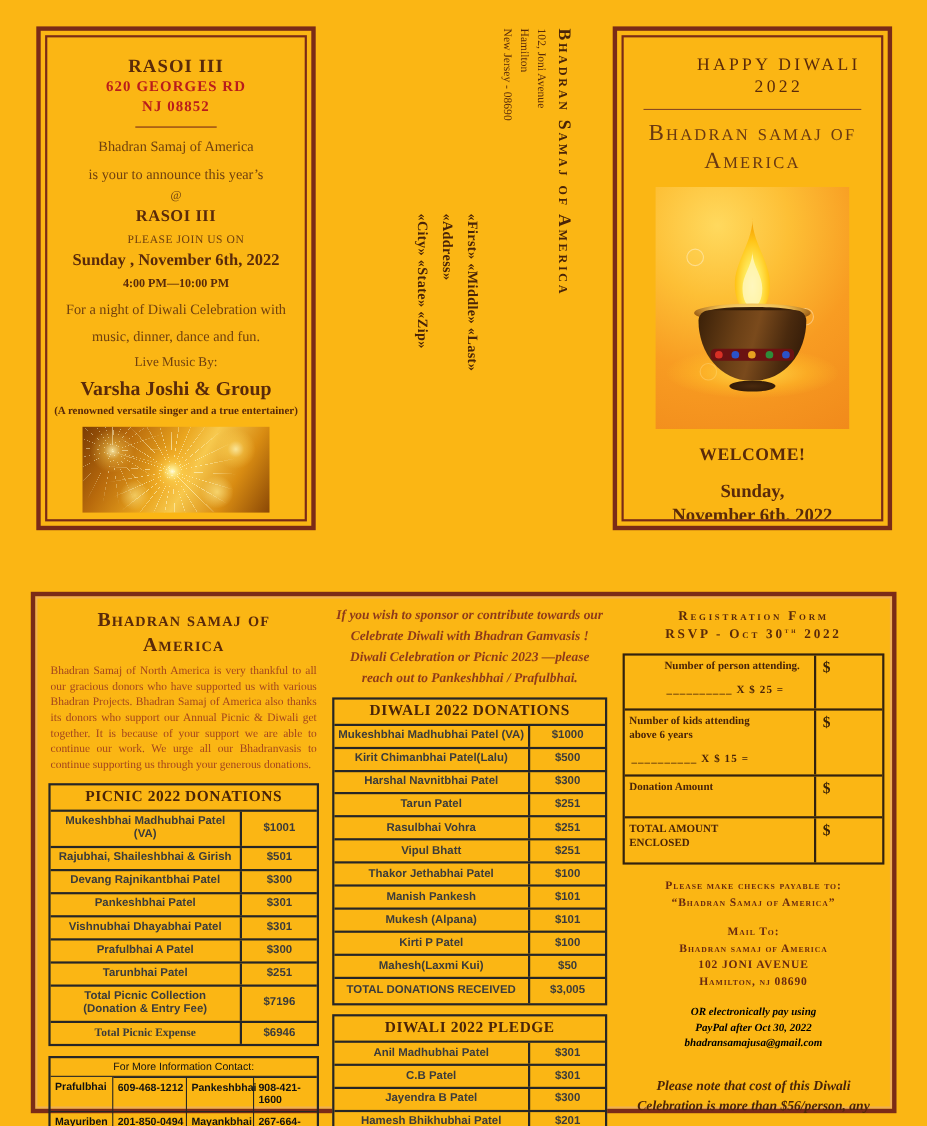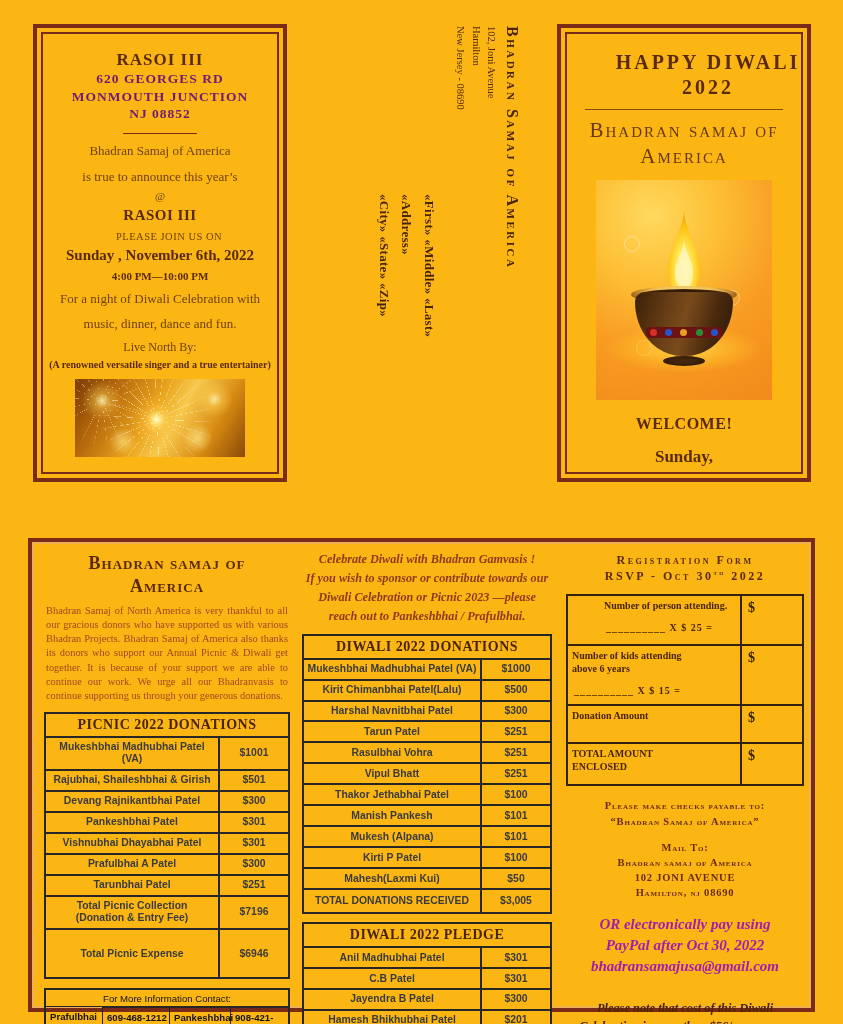--- a/index.html
+++ b/index.html
@@ -3,21 +3,21 @@
 <meta charset="utf-8">
 <style>
   html,body{margin:0;padding:0;}
   .sheet{position:relative;width:843px;height:1024px;background:#FBB614;overflow:hidden;
          font-family:"Liberation Serif",serif;color:#5A2A0A;}
   
   .panel{position:absolute;border:4px solid #7A2B17;padding:4px;box-sizing:border-box;background:#FBB614;}
   .panel-inner{border:2px solid #7A2B17;width:100%;height:100%;box-sizing:border-box;text-align:center;overflow:hidden;}
   
   .tl-title{font-weight:bold;font-size:17px;letter-spacing:1px;margin-top:16px;}
-  .tl-addr{font-weight:bold;font-size:13.5px;letter-spacing:1px;line-height:1.3;color:#701a75;}
+  .tl-addr{font-weight:bold;font-size:13.5px;letter-spacing:1px;line-height:1.3;color:#b91c1c;}
   .tl-hr{width:74px;border:none;border-top:1.5px solid #7A2B17;margin:10px auto 8px;}
   .tl-org{font-size:13px;color:#70400F;margin-top:9px;}
   .tl-announce{font-size:13px;color:#70400F;margin-top:10px;}
   .tl-event{font-weight:bold;font-size:16px;margin-top:9px;letter-spacing:.5px;}
   .tl-at{font-size:11px;color:#70400F;margin-top:5px;}
   .tl-venue2{font-weight:bold;font-size:15px;margin-top:5px;letter-spacing:.5px;}
   .tl-join{font-size:10.5px;color:#70400F;margin-top:7px;letter-spacing:.5px;margin-left:18px;}
   .tl-date{font-weight:bold;font-size:15px;margin-top:5px;}
   .tl-time{font-weight:bold;font-size:11px;margin-top:6px;}
   .tl-desc{font-size:13px;color:#70400F;margin-top:9px;}
@@ -42,21 +42,21 @@
     -webkit-mask:radial-gradient(circle at 16% 28%, #000 0 14%, transparent 32%),radial-gradient(circle at 82% 26%, #000 0 14%, transparent 32%);
     -webkit-mask-composite:source-over;
             mask:radial-gradient(circle at 16% 28%, #000 0 14%, transparent 32%);}
   
   .mailblock{position:absolute;left:383px;top:26px;width:142px;height:345px;
     writing-mode:vertical-rl;text-align:left;color:#4A2408;}
   .mb-org{font-variant:small-caps;font-weight:bold;font-size:16px;letter-spacing:2.5px;line-height:1.6;}
   .mb-addr{font-size:10.5px;line-height:1.5;color:#5A2A0A;}
   .mb-merge{font-weight:bold;font-size:13px;line-height:1.75;padding-top:168px;margin-right:12px;letter-spacing:.3px;}
   
-  .tr-title{font-weight:bold;font-size:20px;letter-spacing:3px;margin-top:16px;line-height:1.25;padding-left:48px;}
+  .tr-title{font-weight:normal;font-size:16px;letter-spacing:3px;margin-top:16px;line-height:1.25;padding-left:48px;}
   .tr-hr{width:198px;border:none;border-top:1px solid #8A4A20;margin:9px auto 7px;}
   .tr-org{font-variant:small-caps;font-size:21px;letter-spacing:2px;color:#693812;line-height:1.25;}
   .tr-welcome{font-weight:bold;font-size:16px;letter-spacing:.5px;margin-top:15px;}
   .tr-date{font-weight:bold;font-size:17px;margin-top:13px;line-height:1.35;}
   
   .diya{position:relative;width:176px;height:220px;margin:10px auto 0;overflow:hidden;
     background:radial-gradient(circle at 32% 16%, #FFD95E 0%, #FDBF35 30%, #F89C22 60%, #F18A1B 100%);}
   .diya .glow{position:absolute;left:50%;top:77%;width:156px;height:46px;transform:translate(-50%,-50%);
     border-radius:50%;background:radial-gradient(ellipse at center, rgba(255,215,70,.95) 0%, rgba(255,190,40,.5) 45%, transparent 72%);}
   .diya .bowl{position:absolute;left:50%;top:51%;width:98px;height:64px;transform:translateX(-50%);
@@ -103,46 +103,46 @@
   
   .br-title{font-variant:small-caps;font-weight:bold;font-size:12px;letter-spacing:2.5px;line-height:1.35;margin-top:2px;}
   .ftable{border:2px solid #33220E;margin-top:10px;text-align:left;}
   .frow{display:grid;grid-template-columns:1fr 62px;border-bottom:2px solid #33220E;}
   .frow:last-child{border-bottom:none;}
   .frow .flab{padding:3px 4px 5px;font-weight:bold;font-size:10px;color:#4A2408;white-space:pre-line;line-height:1.3;}
   .frow .fcalc{display:block;margin:9px 0 2px 2px;font-weight:bold;font-size:10px;color:#4A2408;letter-spacing:1px;}
   .frow .famt{border-left:2px solid #33220E;font-weight:bold;font-size:14px;color:#3B2206;padding:4px 0 0 6px;}
   .br-checks{font-variant:small-caps;font-weight:bold;font-size:10.5px;letter-spacing:.8px;color:#6A2A10;line-height:1.45;margin-top:12px;}
   .br-mail{font-variant:small-caps;font-weight:bold;font-size:10.5px;letter-spacing:.8px;color:#6A2A10;line-height:1.45;margin-top:11px;}
-  .br-paypal{font-style:italic;font-weight:bold;font-size:15px;line-height:1.4;color:#a21caf;margin-top:13px;}
+  .br-paypal{font-style:italic;font-weight:bold;font-size:10px;line-height:1.4;color:#000000;margin-top:13px;}
   .br-note{font-style:italic;font-weight:bold;font-size:12.4px;line-height:1.5;color:#4A2408;margin-top:22px;}
   sup{font-size:.6em;}
 </style>
 </head>
 <body>
 
 <div class="sheet">
 
   <div class="panel" style="left:33px;top:24px;width:254px;height:458px;">
     <div class="panel-inner">
       <div class="tl-title">RASOI III</div>
       <div class="tl-addr">620 GEORGES RD</div>
-      <div class="tl-addr">MONMOUTH JUNCTION</div>
       <div class="tl-addr">NJ 08852</div>
       <hr class="tl-hr">
       <div class="tl-org">Bhadran Samaj of America</div>
-      <div class="tl-announce">is true to announce this year’s</div>
+      <div class="tl-announce">is your to announce this year’s</div>
       <div class="tl-at">@</div>
       <div class="tl-venue2">RASOI III</div>
       <div class="tl-join">PLEASE JOIN US ON</div>
       <div class="tl-date">Sunday , November 6th, 2022</div>
       <div class="tl-time">4:00 PM—10:00 PM</div>
       <div class="tl-desc">For a night of Diwali Celebration with</div>
       <div class="tl-desc">music, dinner, dance and fun.</div>
-      <div class="tl-live">Live North By:</div>
+      <div class="tl-live">Live Music By:</div>
+      <div class="tl-perf">Varsha Joshi &amp; Group</div>
       <div class="tl-perfnote">(A renowned versatile singer and  a true entertainer)</div>
       <div class="fireworks"></div>
     </div>
   </div>
 
   <div class="mailblock">
     <div class="mb-org">Bhadran Samaj of America</div>
     <div class="mb-addr">102, Joni Avenue</div>
     <div class="mb-addr">Hamilton</div>
     <div class="mb-addr">New Jersey -  08690</div>
@@ -232,21 +232,21 @@
         <div class="drow">
             <div class="c">Tarunbhai Patel</div>
             <div class="c amt">$251</div>
           </div>
         <div class="drow">
             <div class="c">Total Picnic Collection
 (Donation &amp; Entry Fee)</div>
             <div class="c amt">$7196</div>
           </div>
         <div class="drow">
-            <div class="c" style="padding:18px 2px;">Total Picnic Expense</div>
+            <div class="c" style="padding:4px 2px;font-family:Liberation Serif, serif;">Total Picnic Expense</div>
             <div class="c amt">$6946</div>
           </div>
       </div>
 
       <div class="ctable">
         <div class="ct-title">For More Information Contact:</div>
         <div class="crow">
             <div>Prafulbhai</div>
             <div>609-468-1212</div>
             <div>Pankeshbhai</div>
@@ -257,22 +257,22 @@
             <div>201-850-0494</div>
             <div>Mayankbhai</div>
             <div>267-664-9695</div>
           </div>
 
       </div>
     </div>
 
     <div class="bcol" style="left:270px;top:6px;width:250px;">
       <div class="bm-intro">
+        <div>If you wish to sponsor or contribute towards our</div>
         <div>Celebrate Diwali  with Bhadran Gamvasis !</div>
-        <div>If you wish to sponsor or contribute towards our</div>
         <div>Diwali Celebration or Picnic 2023 —please</div>
         <div>reach out to Pankeshbhai / Prafulbhai.</div>
       </div>
 
       <div class="dtable" style="margin-top:8px;">
         <div class="dt-title">DIWALI 2022 DONATIONS</div>
         <div class="drow">
             <div class="c">Mukeshbhai Madhubhai Patel (VA)</div>
             <div class="c amt">$1000</div>
           </div>

